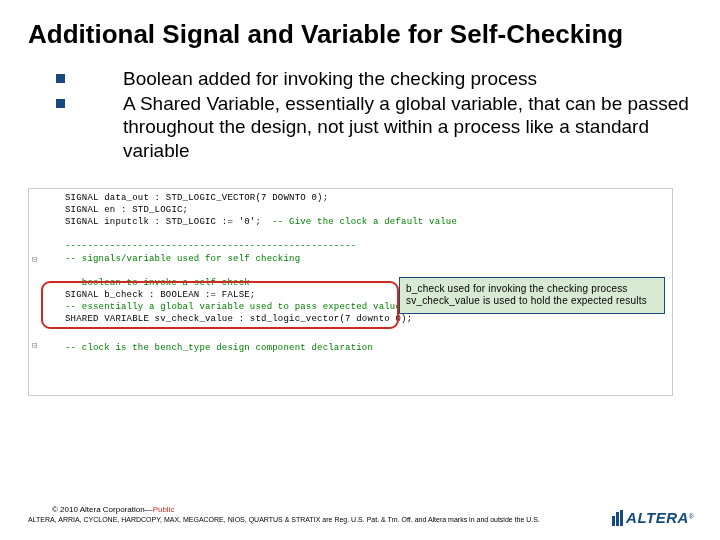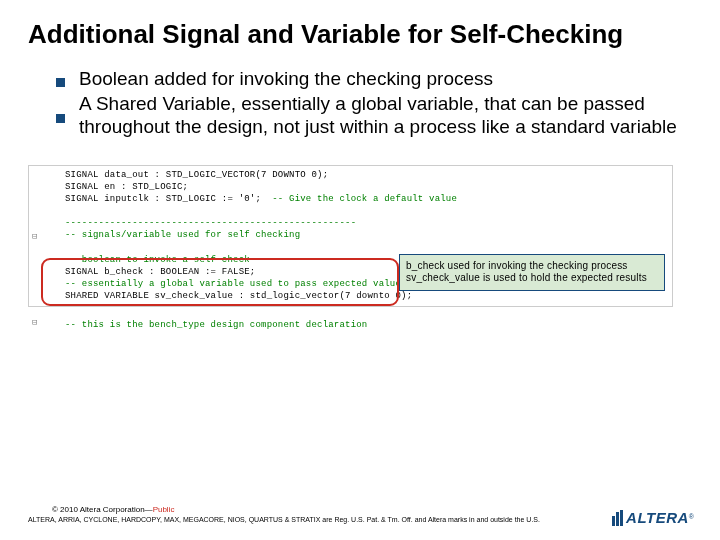--- a/index.html
+++ b/index.html
@@ -19,41 +19,42 @@
     font-weight: bold;
     color: #000;
     line-height: 1.12;
     margin-bottom: 18px;
   }
   .bullets {
     padding-left: 28px;
   }
   .bullet-row {
     display: flex;
-    align-items: center;
+    align-items: flex-start;
     margin-bottom: 2px;
+    gap: 44px;
   }
   .bullet-row .sq {
     width: 9px;
     height: 9px;
     background: #164a7c;
     margin-top: 7px;
     margin-right: 14px;
     flex-shrink: 0;
   }
   .bullet-row .txt {
     font-size: 19px;
     color: #000;
     line-height: 1.22;
   }
   .code-area {
     margin-top: 26px;
     border: 1px solid #ccc;
     width: 645px;
-    height: 142px;
+    height: 208px;
     background: #fff;
     font-family: "Courier New", monospace;
     font-size: 9px;
     color: #000;
     padding: 3px 6px;
     position: relative;
     line-height: 1.35;
     letter-spacing: 0.2px;
   }
   .code-area .comment { color: #008000; }
@@ -166,21 +167,21 @@
     <span class="fold" style="top:65px;">⊟</span>
     <span class="indent comment">----------------------------------------------------</span>
     <span class="indent comment">-- signals/variable used for self checking</span>
     <span class="indent">&nbsp;</span>
     <span class="indent comment">-- boolean to invoke a self check</span>
     <span class="indent">SIGNAL b_check : BOOLEAN := FALSE;</span>
     <span class="indent comment">-- essentially a global variable used to pass expected values aro</span>
     <span class="indent">SHARED VARIABLE sv_check_value : std_logic_vector(7 downto 0);</span>
     <span class="fold" style="top:151px;">⊟</span>
     <span class="indent" style="margin-top:5px">&nbsp;</span>
-    <span class="indent comment">-- this is the bench_type design component declaration</span>
+    <span class="indent comment">-- clock is the bench_type design component declaration</span>
 
     <div class="redbox"></div>
 
     <div class="callout">
       <div>b_check used for invoking the checking process</div>
       <div>sv_check_value is used to hold the expected results</div>
     </div>
   </div>
 
 </div>

